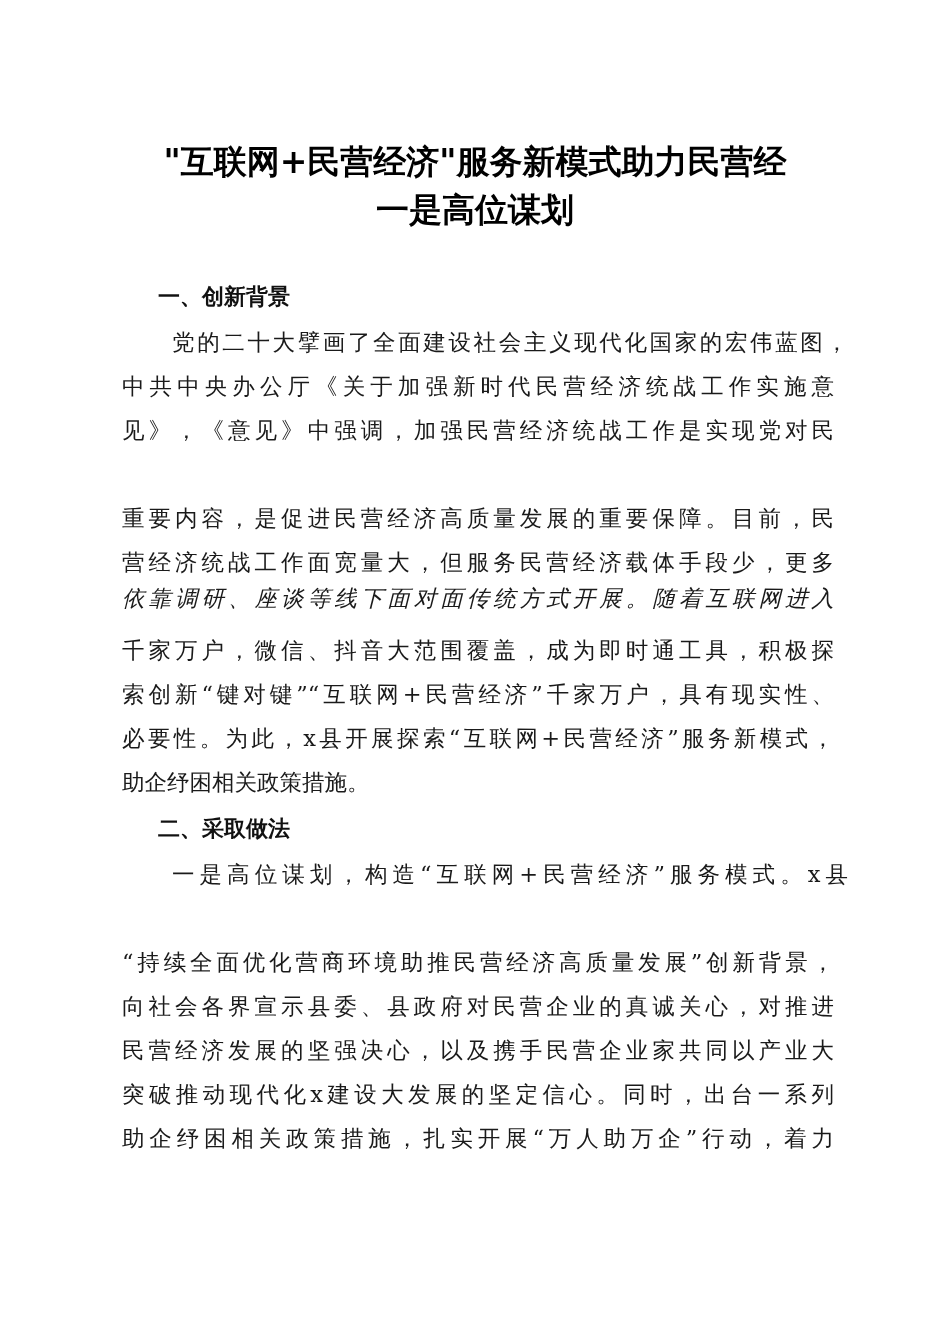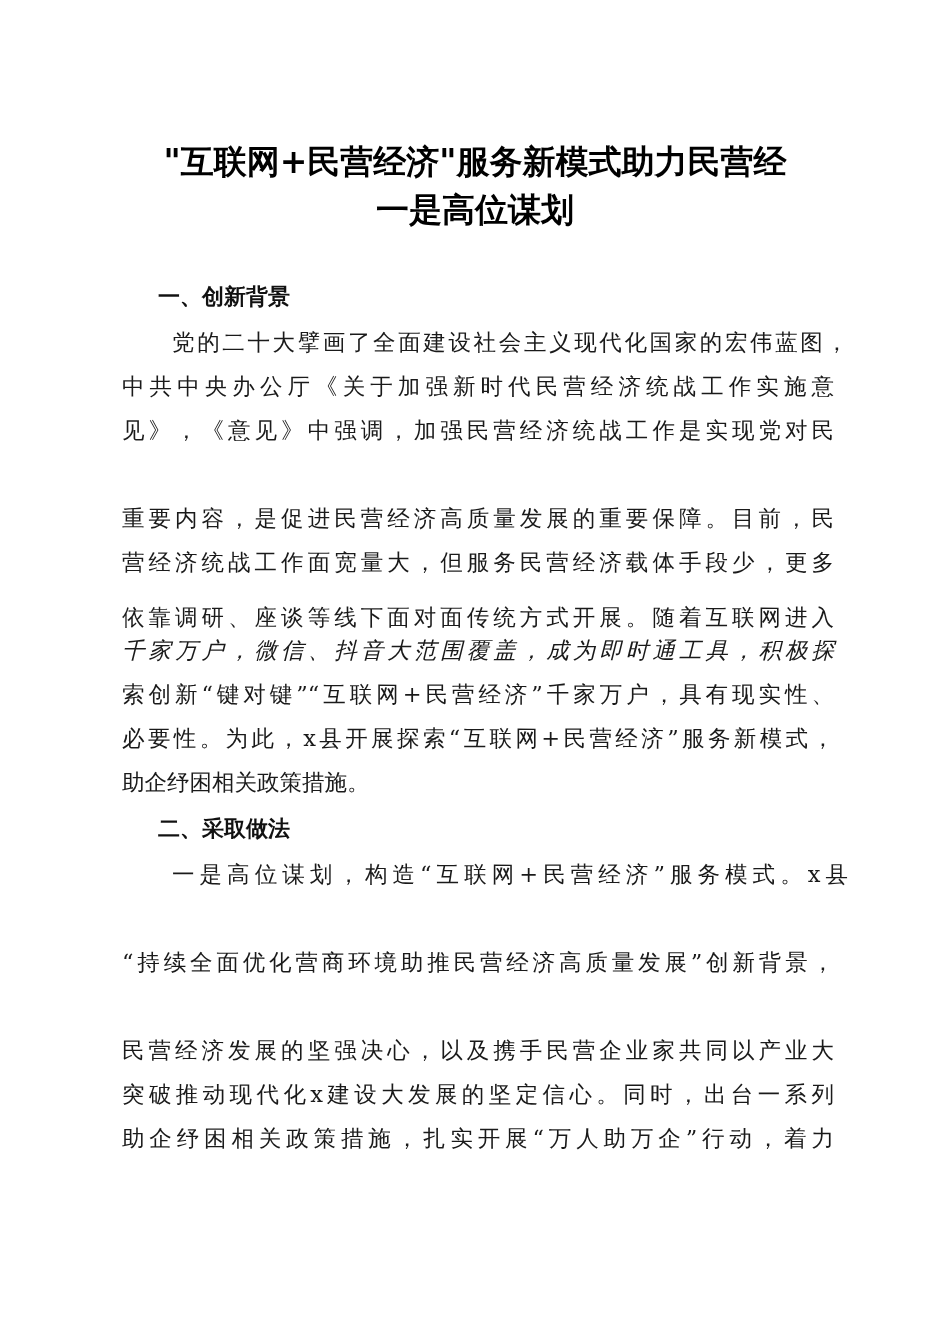--- a/index.html
+++ b/index.html
@@ -36,27 +36,28 @@
     <div>一是高位谋划</div>
   </div>
 
   <div class="heading" style="top:282px;">一、创新背景</div>
 
   <div class="line indent" style="top:327px;">党的二十大擘画了全面建设社会主义现代化国家的宏伟蓝图，</div>
   <div class="line" style="top:371px;">中共中央办公厅《关于加强新时代民营经济统战工作实施意</div>
   <div class="line" style="top:415px;">见》，《意见》中强调，加强民营经济统战工作是实现党对民</div>
   <div class="line" style="top:503px;">重要内容，是促进民营经济高质量发展的重要保障。目前，民</div>
   <div class="line" style="top:547px;">营经济统战工作面宽量大，但服务民营经济载体手段少，更多</div>
-  <div class="line" style="top:602px;">依靠调研、座谈等线下面对面传统方式开展。随着互联网进入</div>
-  <div class="line" style="top:635px;font-style:italic;">千家万户，微信、抖音大范围覆盖，成为即时通工具，积极探</div>
+  <div class="line" style="top:583px;font-style:italic;">依靠调研、座谈等线下面对面传统方式开展。随着互联网进入</div>
+  <div class="line" style="top:635px;">千家万户，微信、抖音大范围覆盖，成为即时通工具，积极探</div>
   <div class="line" style="top:679px;">索创新“键对键”“互联网+民营经济”千家万户，具有现实性、</div>
   <div class="line" style="top:723px;">必要性。为此，x县开展探索“互联网+民营经济”服务新模式，</div>
   <div class="line last" style="top:767px;">助企纾困相关政策措施。</div>
 
   <div class="heading" style="top:814px;">二、采取做法</div>
 
   <div class="line indent" style="top:859px;">一是高位谋划，构造“互联网+民营经济”服务模式。x县</div>
   <div class="line" style="top:947px;">“持续全面优化营商环境助推民营经济高质量发展”创新背景，</div>
+  <div class="line" style="top:991px;">向社会各界宣示县委、县政府对民营企业的真诚关心，对推进</div>
   <div class="line" style="top:1035px;">民营经济发展的坚强决心，以及携手民营企业家共同以产业大</div>
   <div class="line" style="top:1079px;">突破推动现代化x建设大发展的坚定信心。同时，出台一系列</div>
   <div class="line" style="top:1123px;">助企纾困相关政策措施，扎实开展“万人助万企”行动，着力</div>
 
 </div>
 
 </body></html>

